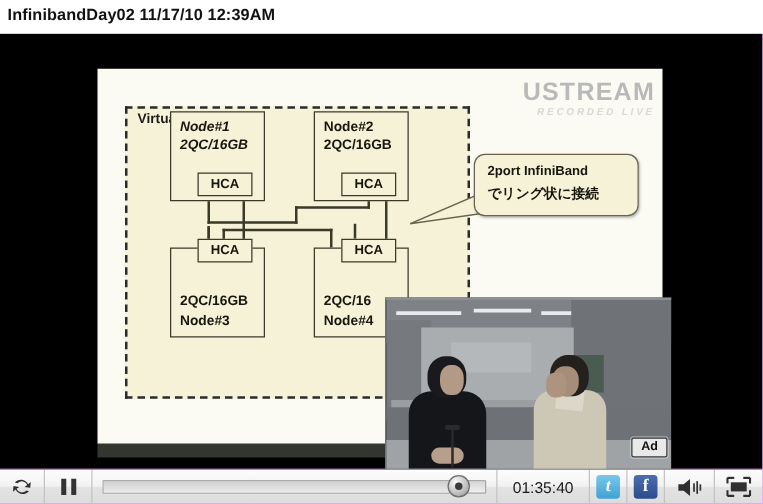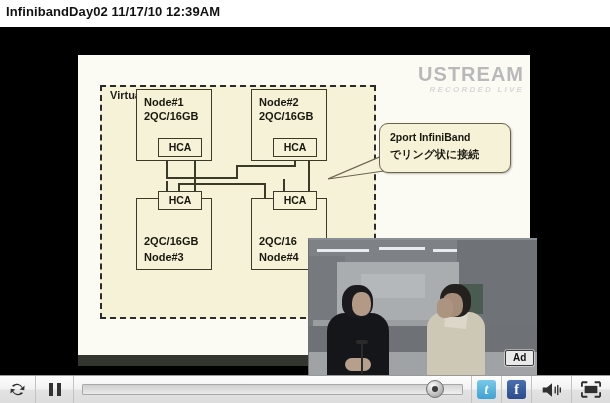--- a/index.html
+++ b/index.html
@@ -51,21 +51,21 @@
     position:absolute;left:7px;font-size:11px;font-weight:bold;color:#17170e;
     line-height:13px;white-space:nowrap;
   }
   .hca{
     position:absolute;border:1.6px solid #3a3a28;background:#f6f2d8;
     box-sizing:border-box;font-size:10.5px;font-weight:bold;color:#17170e;
     text-align:center;line-height:17px;
   }
 
   
-  #node1{left:58px;top:34px;width:76px;height:72px;}
+  #node1{left:58px;top:34px;width:76px;height:72px;font-style:italic;}
   #node2{left:173px;top:34px;width:76px;height:72px;}
   #node1 .node-text{top:6px;}
   #node2 .node-text{top:6px;}
   #hca1{left:80px;top:83px;width:44px;height:19px;}
   #hca2{left:195px;top:83px;width:44px;height:19px;}
 
   
   #node3{left:58px;top:143px;width:76px;height:72px;}
   #node4{left:173px;top:143px;width:76px;height:72px;}
   #node3 .node-text{top:36px;}
@@ -277,20 +277,21 @@
       </span>
     </div>
 
     <div id="progress-wrap">
       <div id="progress-track">
         <div id="progress-fill" style="width: 93%;"></div>
         <div id="scrubber" style="left: calc(93% - 9px);"></div>
       </div>
     </div>
 
+    <div class="ctl" id="time">01:35:40</div>
 
     <div class="ctl" id="btn-twitter">
       <span class="sq-icon" id="tw-ic">t</span>
     </div>
 
     <div class="ctl" id="btn-facebook">
       <span class="sq-icon" id="fb-ic">f</span>
     </div>
 
 

